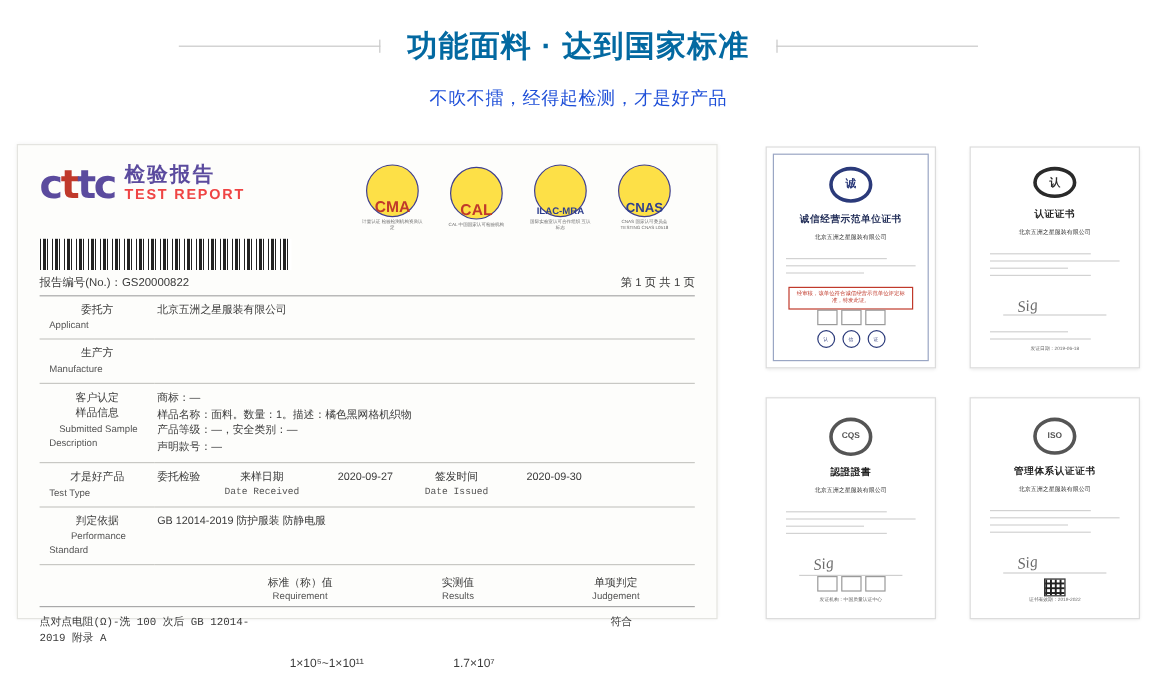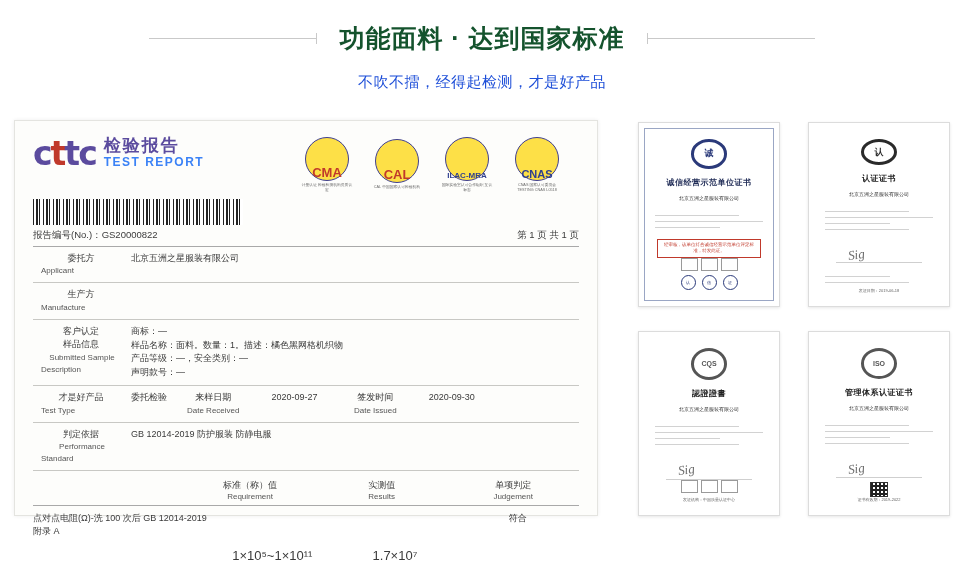--- a/index.html
+++ b/index.html
@@ -38,21 +38,21 @@
     width: 1px;
     height: 11px;
     background: #c9c9c9;
     top: -5px;
   }
   .rule.left::after { right: 0; }
   .rule.right::after { left: 0; }
   .main-title {
     font-size: 25px;
     font-weight: bold;
-    color: #14532d;
+    color: #0369a1;
     letter-spacing: 1px;
     white-space: nowrap;
   }
   .sub-title {
     margin-top: 18px;
     font-size: 15px;
     color: #1d4ed8;
     letter-spacing: 0.5px;
   }
 
@@ -103,21 +103,21 @@
   .logo-text-cn {
     font-size: 17px;
     font-weight: bold;
     color: #5b4b9e;
     line-height: 1.05;
     letter-spacing: 2px;
   }
   .logo-text-en {
     font-size: 12px;
     font-weight: bold;
-    color: #3b82f6;
+    color: #ef4444;
     letter-spacing: 1.5px;
   }
 
   .marks {
     display: flex;
     align-items: center;
     gap: 14px;
     padding-right: 14px;
   }
   .mark {
@@ -195,41 +195,41 @@
   }
   .cn { display: block; text-align: center; }
   .en { display: block; color: #555; font-size: 8px; padding-left: 6px; }
   .en.ind { padding-left: 2px; text-align: center; }
 
   .sample-lines div { line-height: 1.55; }
 
   .two-col { display: flex; }
   .two-col .half { flex: 1; display: flex; gap: 6px; }
   .two-col .k { color: #333; }
-  .two-col .k .en { padding-left: 0; }
+  .two-col .k .en { padding-left: 0; font-family: Liberation Mono, monospace; }
   .two-col .v { padding-left: 26px; }
 
   .cols-head {
     display: flex;
     font-size: 9px;
     text-align: center;
   }
   .cols-head .cell { flex: 1; }
   .cols-head .cell.first { flex: 1.15; }
 
   .result-row {
     display: flex;
     font-size: 9px;
     padding-top: 6px;
   }
-  .result-row .rtitle { flex: 1.45; }
+  .result-row .rtitle { flex: 1.45; font-family: Liberation Mono, monospace; }
   .result-row .rcell { flex: 1; text-align: center; }
   .result-row2 {
     display: flex;
-    font-size: 13px;
+    font-size: 10px;
     padding-top: 10px;
     justify-content: space-between;
   }
   .result-row2 .sp { flex: 1.45; }
   .result-row2 .rcell { flex: 1; text-align: center; }
 
   
   .certs {
     display: grid;
     grid-template-columns: 142px 142px;

